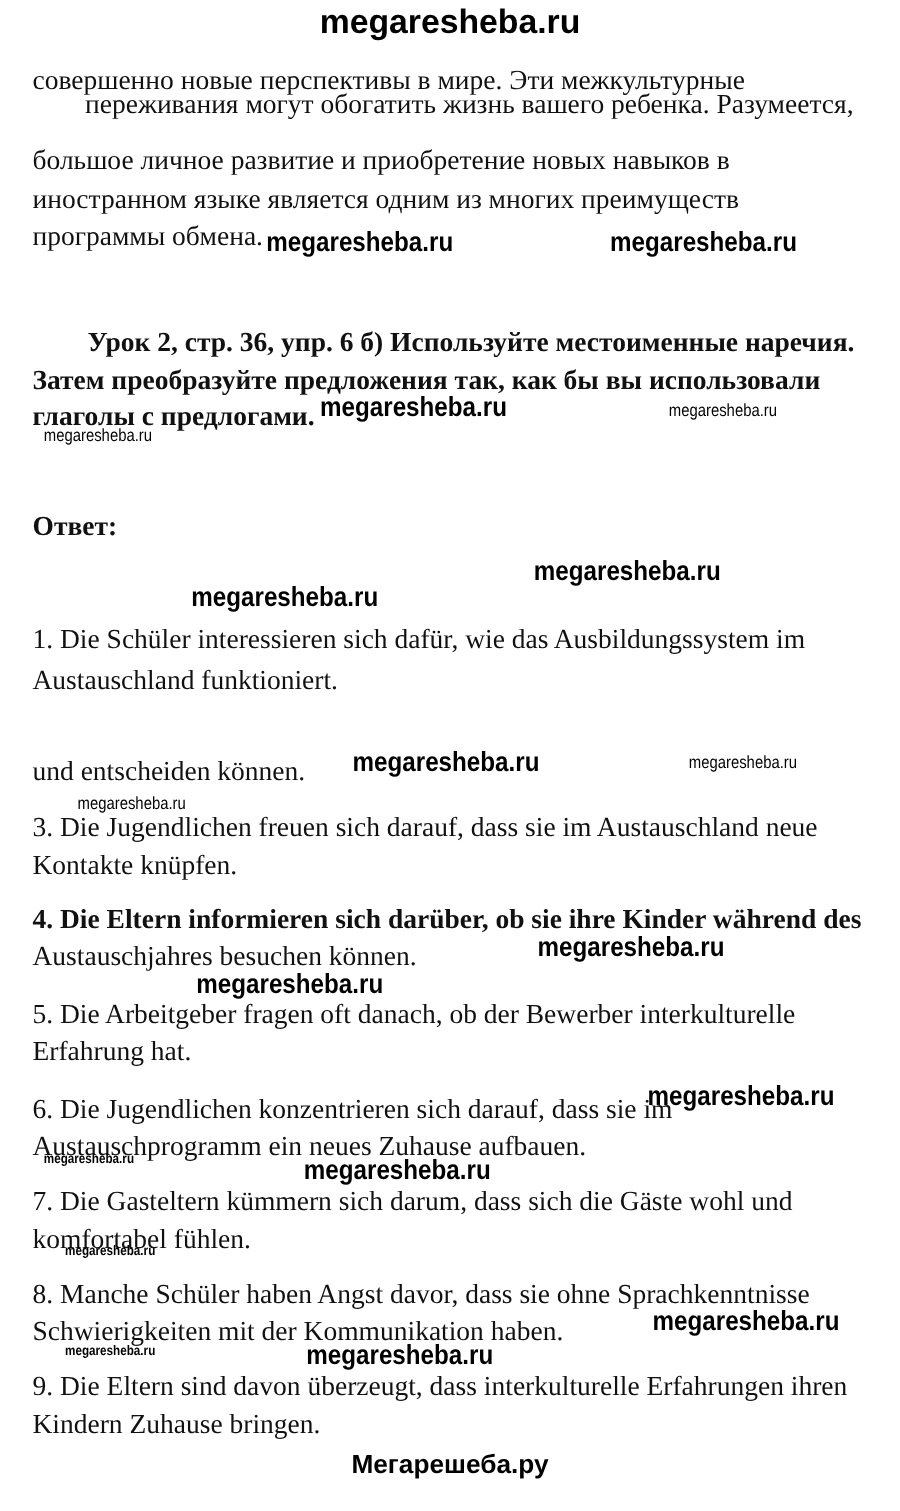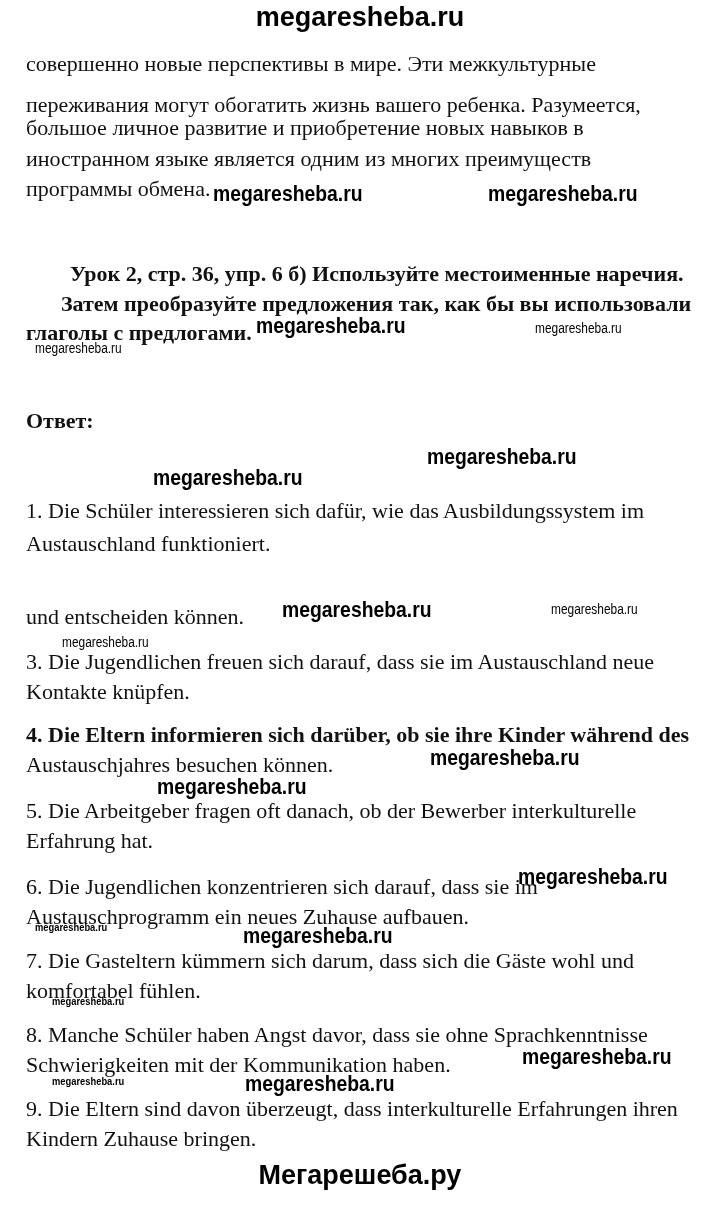--- a/index.html
+++ b/index.html
@@ -22,21 +22,21 @@
     .header-title, .footer-title {
       position: absolute;
       left: 0; width: 720px;
       text-align: center;
       font-family: "Liberation Sans", sans-serif;
       font-weight: bold;
       font-size: 27px;
       color: #000;
     }
     .header-title { top: 2px; }
-    .footer-title { top: 1160px; font-size: 27px; }
+    .footer-title { top: 1160px; font-size: 21px; }
 
     .txt {
       position: absolute;
       left: 26px;
       font-family: "Liberation Serif", serif;
       font-size: 22px;
       line-height: 30px;
       color: #111;
       white-space: nowrap;
     }
@@ -57,29 +57,29 @@
     .wm-tiny { font-size: 11px; font-weight: bold; transform: scaleX(0.85); }
   </style>
 </head>
 <body>
 
 <div class="page">
 
   <div class="header-title">megaresheba.ru</div>
 
   <div class="txt" style="top:49px;">совершенно новые перспективы в мире. Эти межкультурные</div>
-  <div class="txt" style="top:90px;">переживания могут обогатить жизнь вашего ребенка. Разумеется,</div>
+  <div class="txt" style="top:68px;margin-left:42px;">переживания могут обогатить жизнь вашего ребенка. Разумеется,</div>
   <div class="txt" style="top:113px;">большое личное развитие и приобретение  новых навыков в</div>
   <div class="txt" style="top:144px;">иностранном языке является одним из многих преимуществ</div>
   <div class="txt" style="top:174px;">программы обмена.</div>
   <div class="wm wm-big" style="left:213px; top:181px;">megaresheba.ru</div>
   <div class="wm wm-big" style="left:488px; top:181px;">megaresheba.ru</div>
 
   <div class="txt bold" style="top:259px;margin-left:44px;">Урок 2, стр. 36, упр. 6 б)  Используйте местоименные наречия.</div>
-  <div class="txt bold" style="top:289px;margin-left:35px;">Затем преобразуйте предложения так, как бы  вы использовали</div>
+  <div class="txt bold" style="top:289px;">Затем преобразуйте предложения так, как бы  вы использовали</div>
   <div class="txt bold" style="top:318px;">глаголы с предлогами.</div>
   <div class="wm wm-big" style="left:256px; top:313px;">megaresheba.ru</div>
   <div class="wm wm-small" style="left:535px; top:320px;">megaresheba.ru</div>
   <div class="wm wm-small" style="left:35px; top:340px;">megaresheba.ru</div>
 
   <div class="txt bold" style="top:406px;">Ответ:</div>
   <div class="wm wm-big" style="left:427px; top:444px;">megaresheba.ru</div>
   <div class="wm wm-big" style="left:153px; top:465px;">megaresheba.ru</div>
 
   <div class="txt" style="top:496px;">1. Die Schüler interessieren sich dafür,  wie das Ausbildungssystem im</div>

